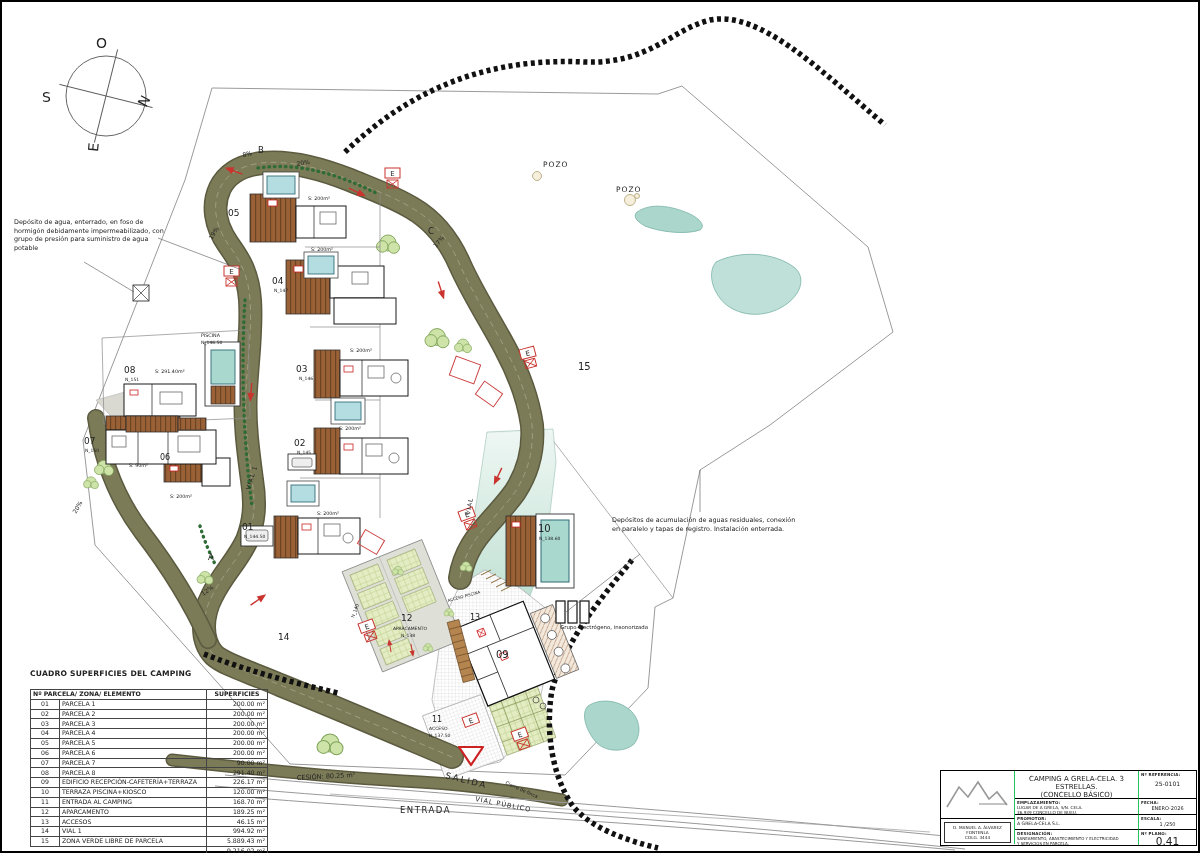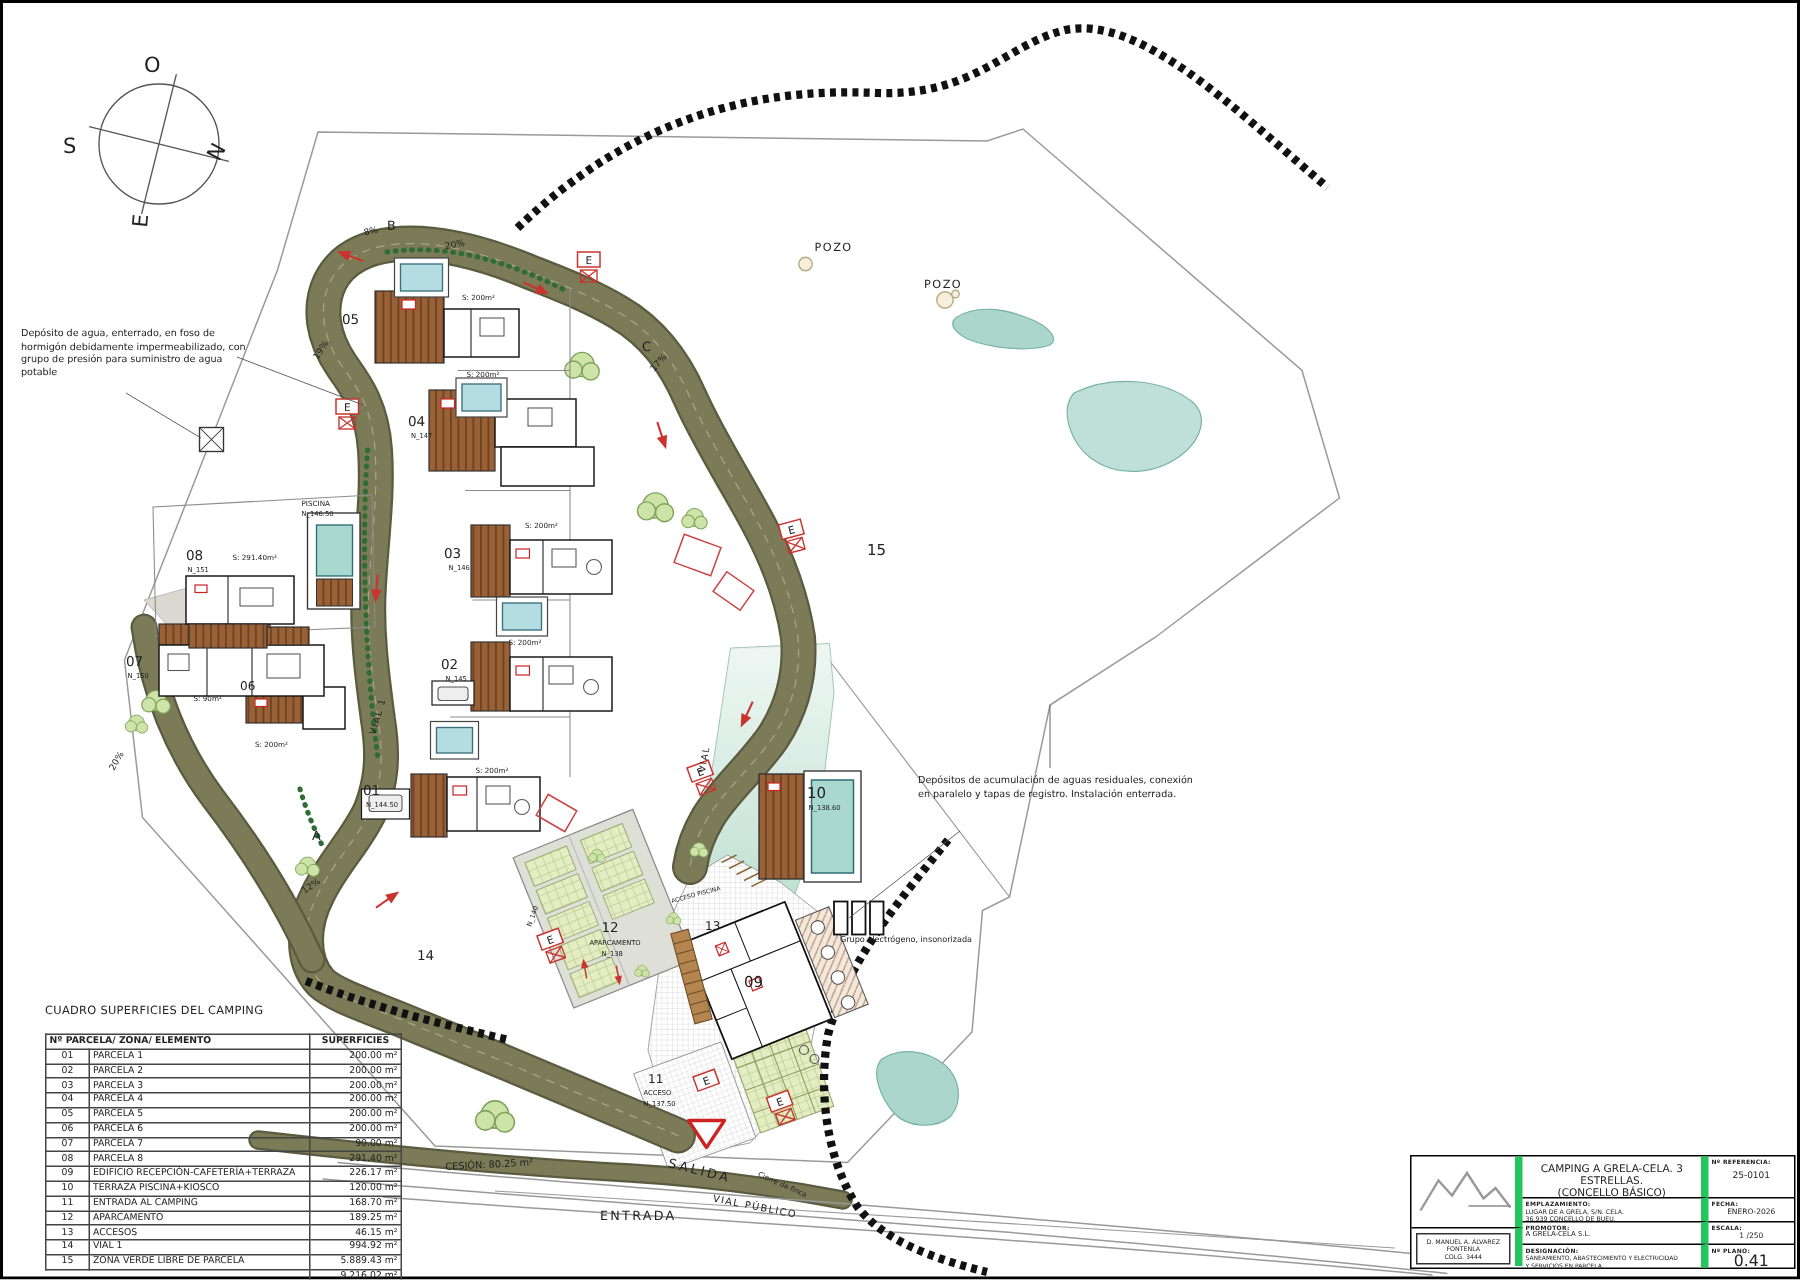--- a/index.html
+++ b/index.html
@@ -5,35 +5,35 @@
   html,body{margin:0;padding:0}
   body{width:1200px;height:853px;position:relative;background:#fff;
        font-family:"DejaVu Sans",sans-serif;overflow:hidden;color:#222}
   .abs{position:absolute}
   .frame{position:absolute;inset:0;border:2px solid #000;pointer-events:none}
   svg text{font-family:"DejaVu Sans",sans-serif;fill:#222}
   
   .note{position:absolute;font-size:6.4px;line-height:1.35;color:#222}
   
   #surfaces{position:absolute;left:30px;top:669px;width:238px}
-  #surfaces .tTitle{font-size:7.6px;font-weight:normal;letter-spacing:.2px;margin-bottom:11px}
+  #surfaces .tTitle{font-size:7.6px;font-weight:bold;letter-spacing:.2px;margin-bottom:11px}
   #surfaces table{border-collapse:collapse;width:238px}
   #surfaces td,#surfaces th{border:1px solid #444;font-size:6.2px;height:8.8px;
       padding:0 2px;line-height:1;white-space:nowrap}
   #surfaces th{font-weight:bold;text-align:left}
   .cNum{width:24px;text-align:center}
   .cArea{width:56px;text-align:right}
   .noB{border:none !important}
   
   #tblock{position:absolute;left:940px;top:770px;width:255px;height:74px;
       border:1.5px solid #000;background:#fff}
   #tblock .cell{position:absolute;box-sizing:border-box;overflow:hidden}
   #tblock .lbl{font-size:4px;color:#222;padding:1px 2px 0 2px;font-weight:bold;letter-spacing:.2px}
   #tblock .val{font-size:4.6px;padding:0 2px;line-height:1.25}
-  .bT{border-top:1px solid #000}.bR{border-right:5px solid #22c55e}
+  .bT{border-top:1px solid #000}.bR{border-right:1px solid #22c55e}
 </style>
 </head>
 <body>
 
 <div class="frame"></div>
 
 <svg class="abs" style="left:0;top:0" width="1200" height="853" viewBox="0 0 1200 853">
   <defs>
     <linearGradient id="zg" x1="0" y1="0" x2="0" y2="1">
       <stop offset="0" stop-color="#eef7f3"></stop>

